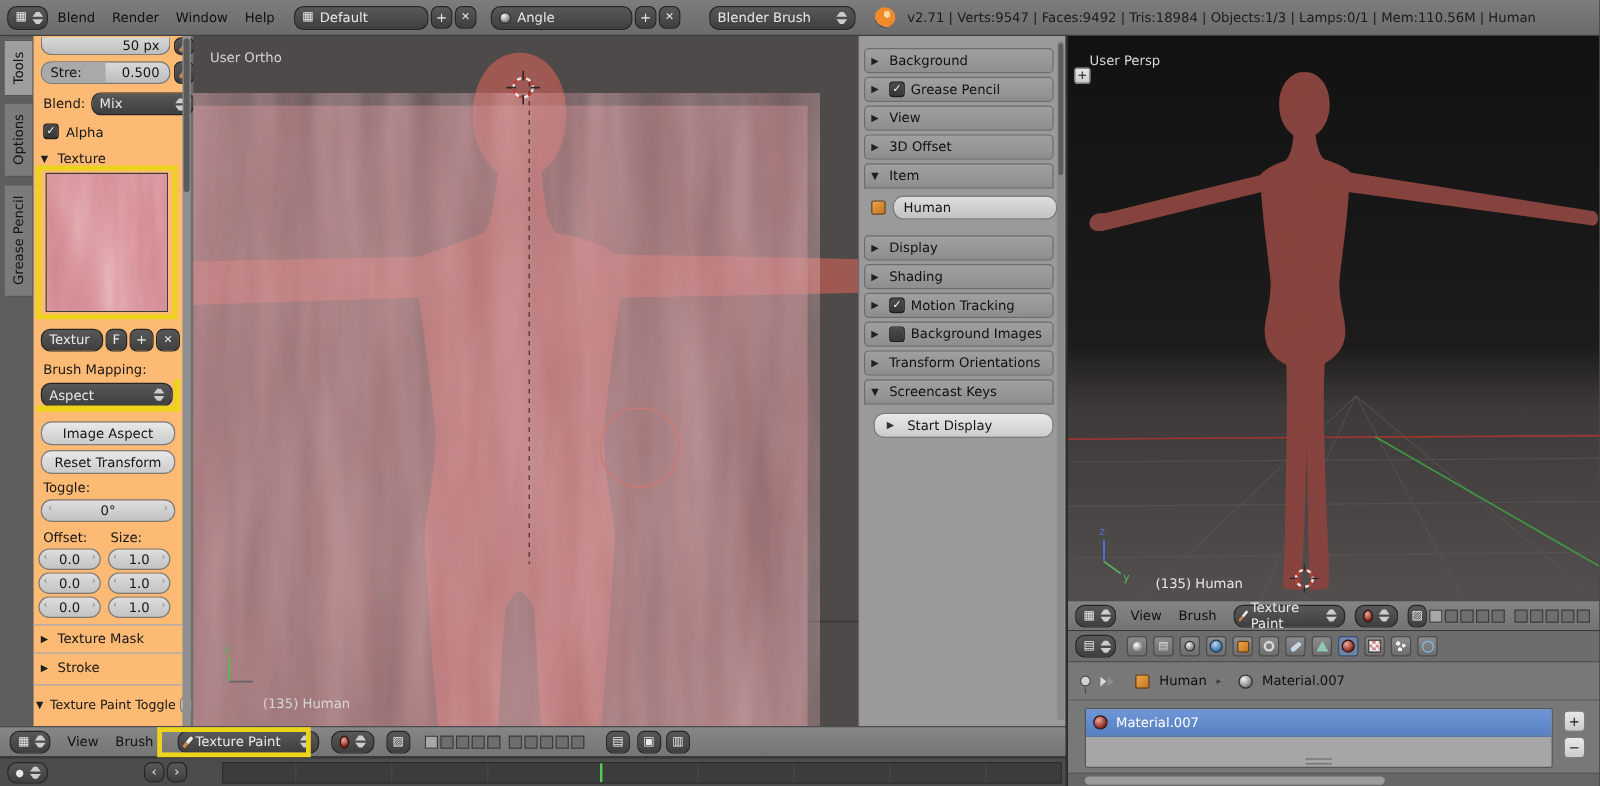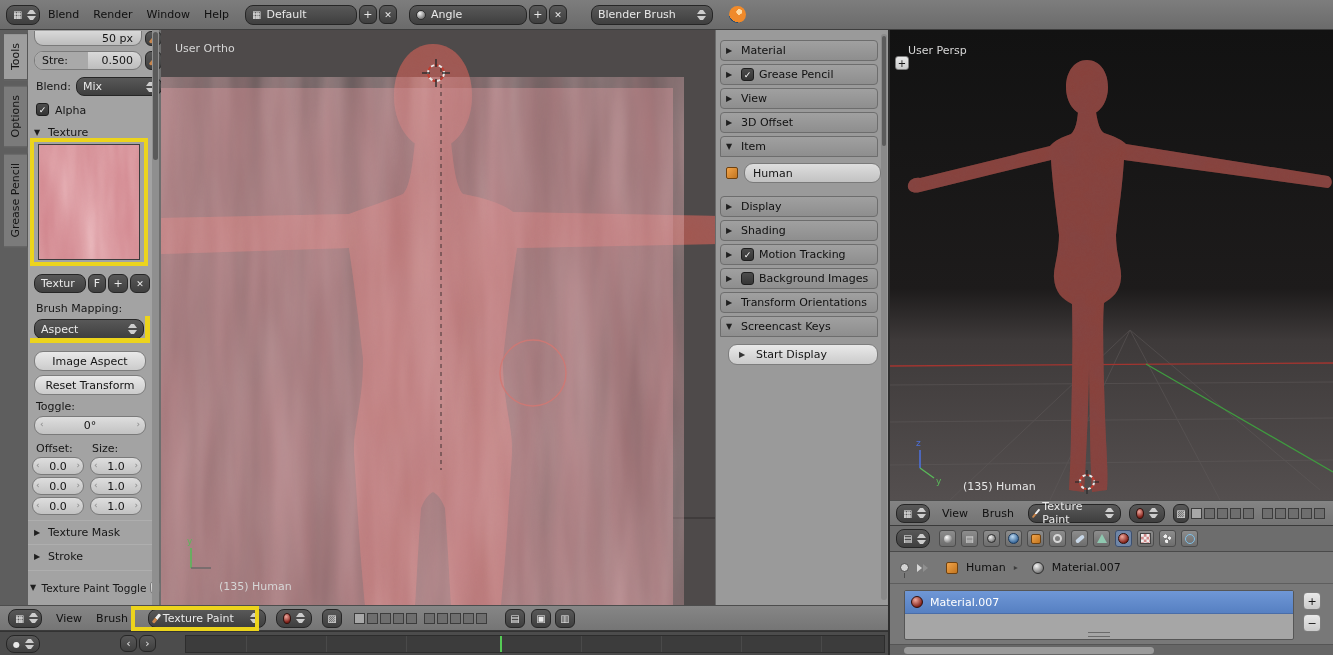--- a/index.html
+++ b/index.html
@@ -76,29 +76,30 @@
         <span>+</span>
       </div>
     <div class="dbtn" style="width:18px">
         <span style="font-size:9px">✕</span>
       </div>
     <div class="dfield" style="width:122px;margin-left:22px">
       <span>Blender Brush</span>
         <span class="arr"></span>
     </div>
     <span style="width:17px;height:17px;border-radius:50%;margin-left:14px;background:radial-gradient(circle at 60% 35%,#ffd9a0 0 18%,#f08a2a 19% 70%,#22486e 71%);display:inline-block"></span>
+    <span style="margin-left:8px;color:#1a1a1a;white-space:nowrap">v2.71 | Verts:9547 | Faces:9492 | Tris:18984 | Objects:1/3 | Lamps:0/1 | Mem:110.56M | Human</span>
   </div>
 
   <div class="abs" style="left:0;top:30px;width:28px;height:575px;background:#5e5e5e;padding-top:3px;">
     <div class="vtab active">Tools</div>
     <div class="vtab">Options</div>
     <div class="vtab">Grease Pencil</div>
   </div>
 
-  <div class="abs" style="left:28px;top:30px;width:128px;height:575px;background:#a3a3a3;border-right:1px solid #575757;">
+  <div class="abs" style="left:28px;top:30px;width:128px;height:575px;background:#fdba74;border-right:1px solid #575757;">
 
     <div class="slider" style="position:absolute;left:6px;top:1px;width:108px;height:15px;border-top:none;border-radius:0 0 9px 9px;">
       <span style="margin-left:auto;margin-right:8px">50 px</span>
     </div>
     <div class="dbtn" style="position:absolute;left:117px;top:1px;width:17px;height:15px">
         <span class="brush-ico"></span>
       </div>
 
     <div class="slider" style="position:absolute;left:6px;top:21px;width:108px;">
       <span class="fill" style="width:50%"></span>
@@ -287,21 +288,21 @@
       <line x1="30" y1="538" x2="50" y2="538" stroke="#666" stroke-width="1.4"></line>
     </g>
 
     <text x="14" y="22" font-size="11" fill="#d6d6d6">User Ortho</text>
     <text x="58" y="560" font-size="11" fill="#d6d6d6">(135) Human</text>
   </svg>
 
   <div class="abs" style="left:715px;top:30px;width:173px;height:575px;background:#9a9a9a;border-left:1px solid #6a6a6a;">
     <div class="np-row" style="top:10px">
         <span class="tri">▶</span>
-        <span>Material</span>
+        <span>Background</span>
       </div>
     <div class="np-row" style="top:34px">
         <span class="tri">▶</span>
         <span class="cb">
           <span>✓</span>
         </span>
         <span>Grease Pencil</span>
       </div>
     <div class="np-row" style="top:58px">
         <span class="tri">▶</span>

